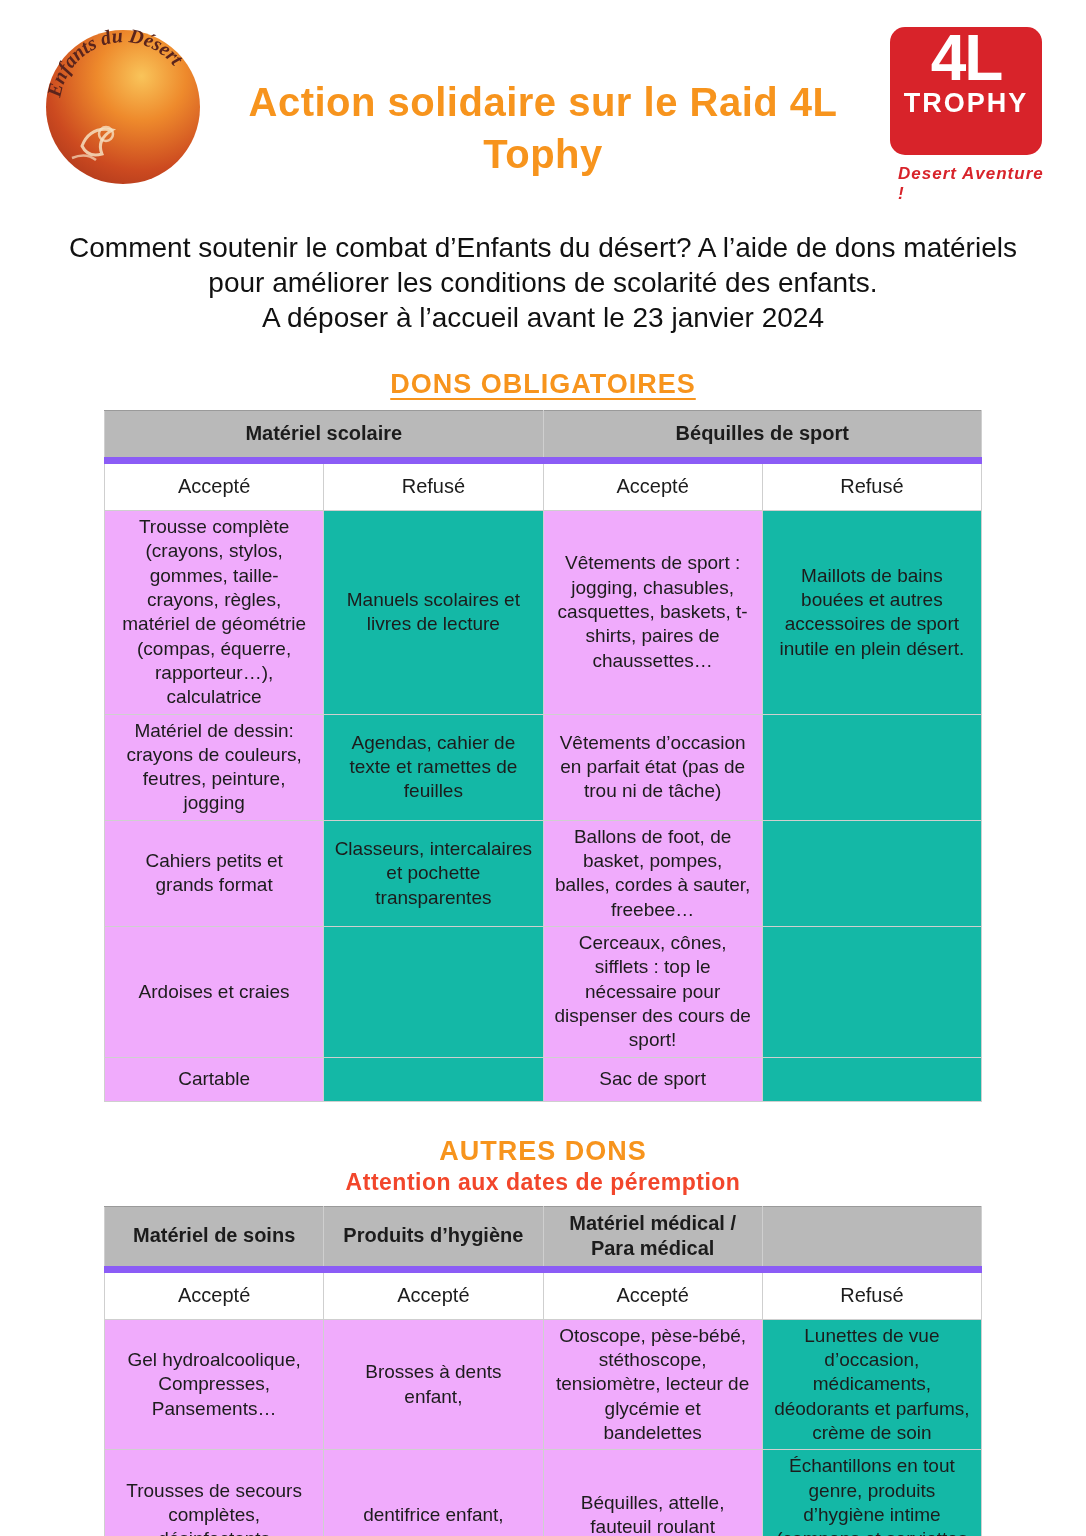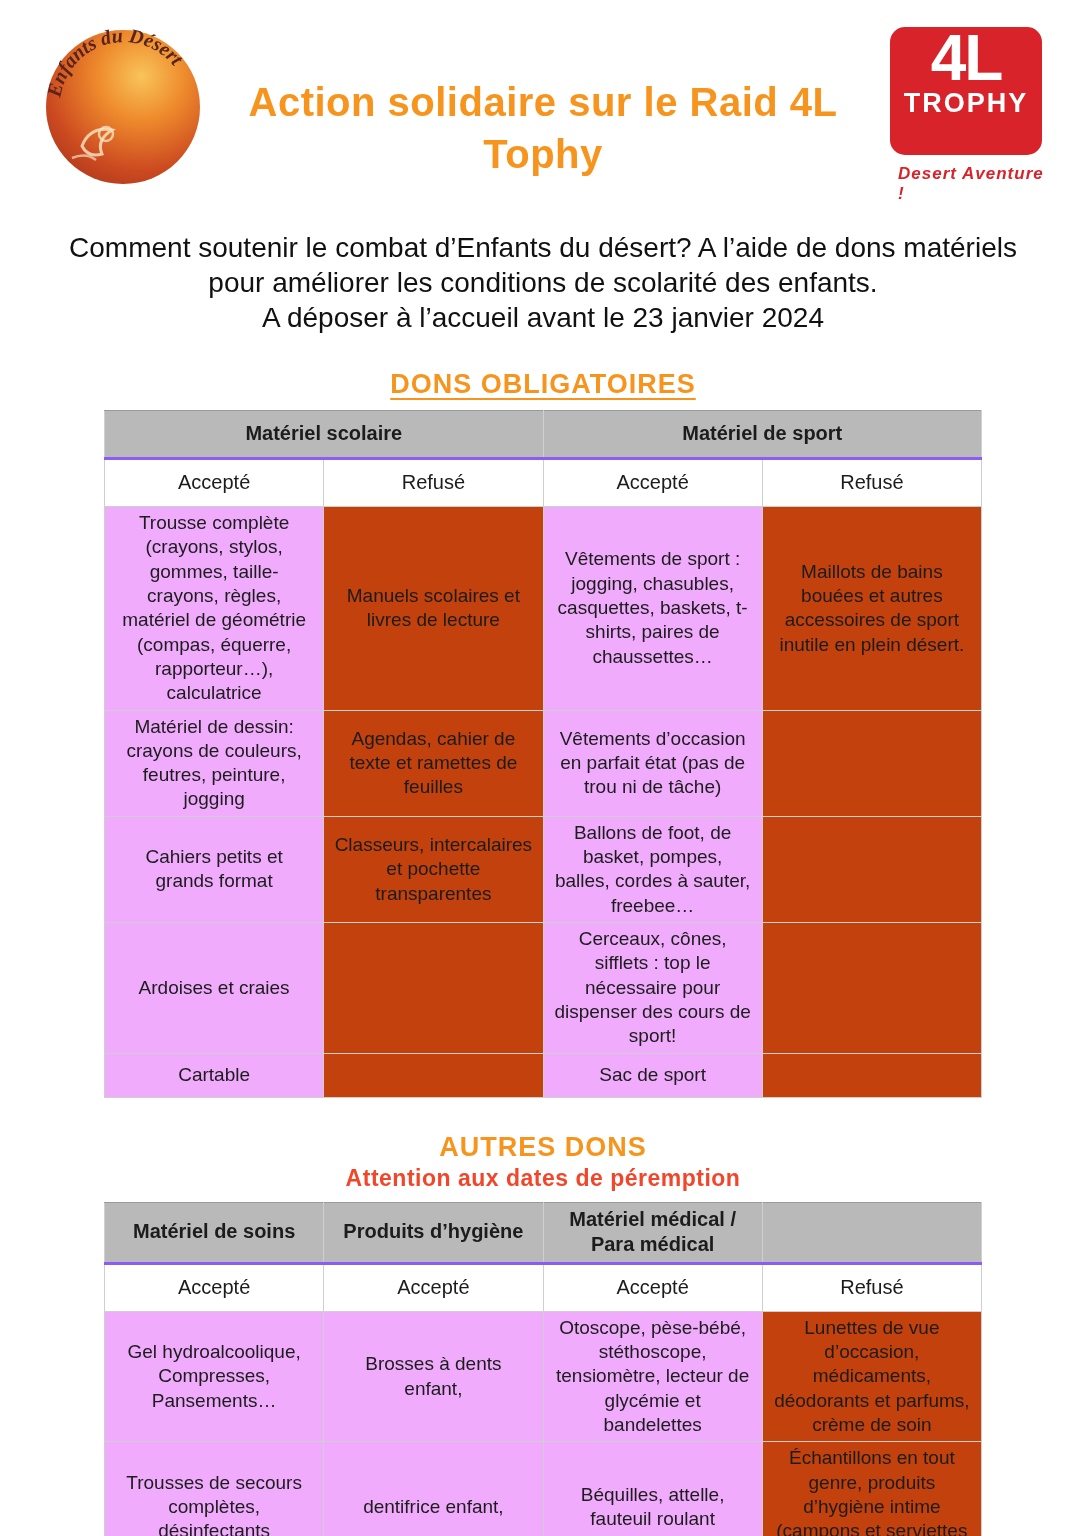--- a/index.html
+++ b/index.html
@@ -40,27 +40,27 @@
   table.don{
     width:878px;margin:10px auto 0 auto;border-collapse:collapse;table-layout:fixed;
   }
   table.don td, table.don th{
     border:1px solid #cfcfcf;text-align:center;vertical-align:middle;
     padding:4px 10px;font-size:19px;line-height:1.28;color:#1c1c1c;
     word-wrap:break-word;
   }
   tr.group-row th{
     background:#B9B9B9;height:38px;font-size:20px;font-weight:bold;
-    border-bottom:3px solid #8b5cf6;border-top:1px solid #9a9a9a;
+    border-bottom:7px solid #8b5cf6;border-top:1px solid #9a9a9a;
   }
   tr.status-row td{height:38px;font-size:20px;background:#ffffff;}
   .ok{color:#18A018;}
   .no{color:#F0462B;}
   td.g{background:#f0abfc;}
-  td.p{background:#c2410c;margin-top:32px;}
+  td.p{background:#14b8a6;margin-top:32px;}
   tr.t1r1{height:156px;} tr.t1r2{height:90px;} tr.t1r3{height:90px;}
   tr.t1r4{height:95px;}  tr.t1r5{height:44px;}
   tr.t2h{height:52px;}   tr.t2r1{height:112px;} tr.t2r2{height:116px;}
 </style>
 </head>
 <body>
 
 <div class="page">
 
   <div class="top">
@@ -104,21 +104,21 @@
     <span>pour améliorer les conditions de scolarité des enfants.</span><br>
     <span>A déposer à l’accueil avant le 23 janvier 2024</span>
   </div>
 
   <div class="h-orange u">DONS OBLIGATOIRES</div>
 
   <table class="don">
     <tbody>
         <tr class="group-row">
       <th colspan="2">Matériel scolaire</th>
-      <th colspan="2">Matériel de sport</th>
+      <th colspan="2">Béquilles de sport</th>
     </tr>
     <tr class="status-row">
       <td class="ok">Accepté</td>
       <td class="no">Refusé</td>
       <td class="ok">Accepté</td>
       <td class="no">Refusé</td>
     </tr>
     <tr class="t1r1">
       <td class="g">Trousse complète (crayons, stylos, gommes, taille-crayons, règles, matériel de géométrie (compas, équerre, rapporteur…), calculatrice</td>
       <td class="p">Manuels scolaires et livres de lecture</td>

